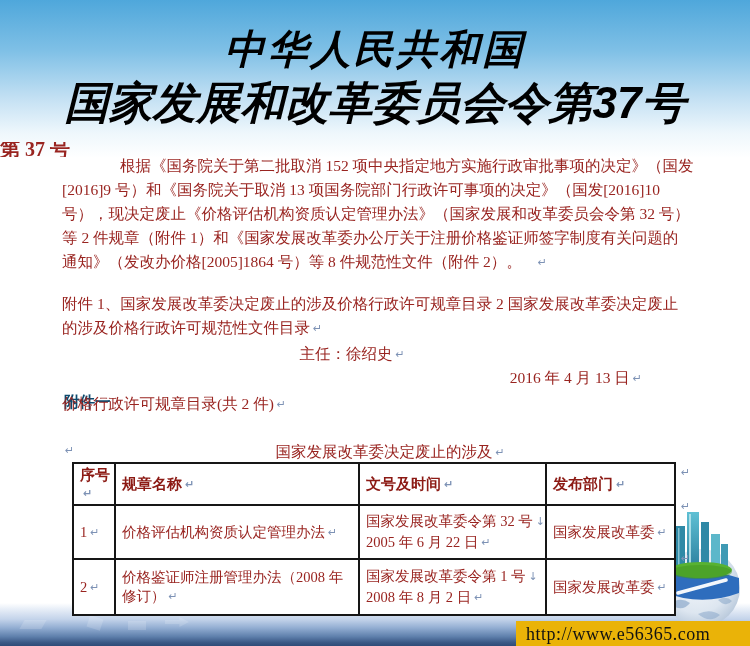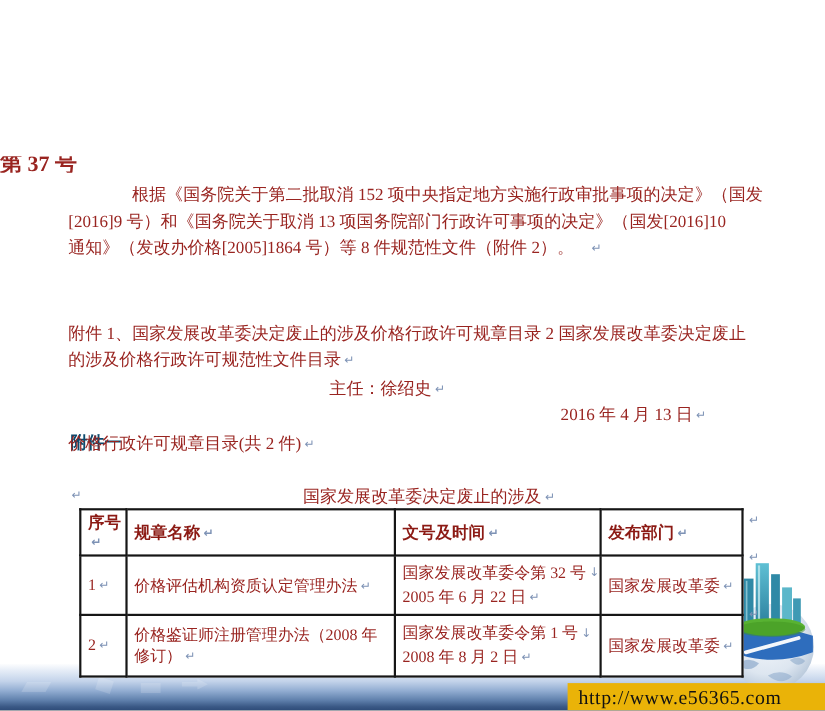--- a/index.html
+++ b/index.html
@@ -29,21 +29,21 @@
     display:inline-block; margin-top:-11px;
     font-size:20px; font-weight:bold; color:#992420;
   }
   
   .doc {
     position:absolute; left:62px; width:656px;
     color:#992420; font-size:15.5px;
   }
   .ln { height:24px; line-height:24px; white-space:nowrap; }
   .indent { padding-left:58px; }
-  .p1 { top:166px; }
+  .p1 { top:154px; }
   .p2 { top:292px; }
   .sign { top:342px; left:62px; width:580px; text-align:center; height:24px; line-height:24px; }
   .dateln { top:366px; left:62px; width:580px; text-align:right; height:24px; line-height:24px; }
   .annex-label { position:absolute; left:64px; top:392px; color:#0c4a6e; font-weight:bold; font-size:15.5px; }
   .ac1 { top:392px; text-align:center; height:24px; line-height:24px;margin-top:48px; }
   .ac2 { top:392px; text-align:left; height:24px; line-height:24px; }
   
   .mark {
     color:#7d92b5; font-size:11px; margin-left:3px;
     font-family:"DejaVu Sans",sans-serif; vertical-align:1px;
@@ -93,28 +93,34 @@
     display:block; padding-left:10px; line-height:26px;
     font-family:"Liberation Serif","DejaVu Serif",serif;
     font-size:18px; color:#121212; letter-spacing:0.5px;
   }
 </style>
 </head>
 <body>
 
 <div class="slide">
 
+  <div class="hero">
+    <div class="title t1">中华人民共和国</div>
+    <div class="title t2">国家发展和改革委员会令第37号</div>
+  </div>
 
   <div class="order-clip">
     <span class="otxt">第 37 号</span>
   </div>
 
   <div class="doc p1">
     <div class="ln indent"><span>根据《国务院关于第二批取消 152 项中央指定地方实施行政审批事项的决定》（国发</span></div>
     <div class="ln"><span>[2016]9 号）和《国务院关于取消 13 项国务院部门行政许可事项的决定》（国发[2016]10</span></div>
+    <div class="ln"><span>号），现决定废止《价格评估机构资质认定管理办法》（国家发展和改革委员会令第 32 号）</span></div>
+    <div class="ln"><span>等 2 件规章（附件 1）和《国家发展改革委办公厅关于注册价格鉴证师签字制度有关问题的</span></div>
     <div class="ln"><span>通知》（发改办价格[2005]1864 号）等 8 件规范性文件（附件 2）。</span><span class="mark gap">↵</span></div>
   </div>
 
   <div class="doc p2">
     <div class="ln"><span>附件 1、国家发展改革委决定废止的涉及价格行政许可规章目录 2 国家发展改革委决定废止</span></div>
     <div class="ln"><span>的涉及价格行政许可规范性文件目录</span><span class="mark">↵</span></div>
   </div>
 
   <div class="doc sign">
     <span>主任：徐绍史</span><span class="mark">↵</span>

